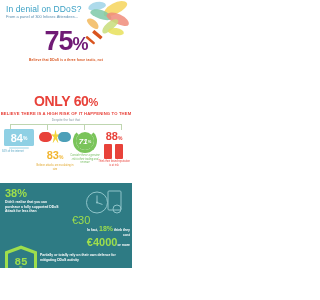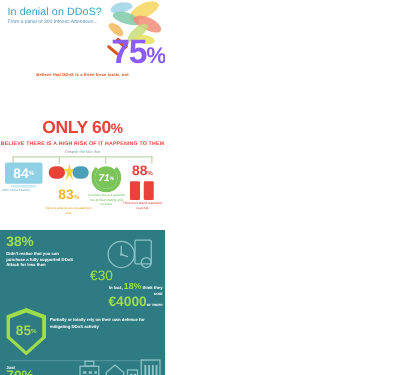--- a/index.html
+++ b/index.html
@@ -1,34 +1,34 @@
 <!DOCTYPE html>
 <html><head>
 <meta charset="utf-8">
 <style>
   html,body{margin:0;padding:0;background:#ffffff;}
   body{width:132px;height:300px;overflow:hidden;font-family:"Liberation Sans",sans-serif;}
-  .page{position:relative;width:132px;height:300px;overflow:hidden;background:#ffffff;}
+  .page{position:relative;width:132px;height:268px;overflow:hidden;background:#ffffff;}
 
   
   .header{position:relative;height:93px;background:#ffffff;overflow:hidden;}
   .leaf{position:absolute;border-radius:50% 50% 50% 50%/60% 60% 40% 40%;opacity:.85;}
   .l1{width:26px;height:11px;background:#f6d55c;right:4px;top:3px;transform:rotate(-28deg);}
   .l2{width:22px;height:9px;background:#7fc9a8;right:20px;top:10px;transform:rotate(18deg);}
   .l3{width:24px;height:10px;background:#f08c7a;right:2px;top:14px;transform:rotate(24deg);}
   .l4{width:18px;height:8px;background:#9fd4e8;right:26px;top:2px;transform:rotate(-12deg);}
   .l5{width:20px;height:8px;background:#c8dd7a;right:12px;top:22px;transform:rotate(-40deg);}
   .l6{width:14px;height:7px;background:#f2b85c;right:32px;top:20px;transform:rotate(40deg);}
   .l7{width:16px;height:7px;background:#e8e05a;right:8px;top:28px;transform:rotate(8deg);}
 
   .title{position:absolute;left:6px;top:4px;font-size:8.5px;color:#3aa0c4;letter-spacing:.1px;white-space:nowrap;}
   .subtitle{position:absolute;left:6px;top:14px;font-size:4px;color:#5b8fb0;white-space:nowrap;}
 
   .bigstat{position:absolute;left:0;right:0;top:28px;text-align:center;}
-  .bigstat .num{font-size:27px;font-weight:bold;color:#8b5cf6;letter-spacing:-1px;line-height:26px;text-align:right;}
+  .bigstat .num{font-size:27px;font-weight:bold;color:#701a75;letter-spacing:-1px;line-height:26px;}
   .bigstat .num .pct{font-size:18px;}
   .bigstat .cap{font-size:3.3px;font-weight:bold;color:#d9541e;letter-spacing:.1px;margin-top:1px;}
 
   .hammer{position:absolute;left:83px;top:30px;width:22px;height:18px;}
 
   
   .only{position:relative;background:#ffffff;padding-top:1px;text-align:center;}
   .only .line1{font-size:14px;font-weight:bold;color:#e8423a;letter-spacing:-.3px;line-height:15px;}
   .only .line1 .pc{font-size:11px;}
   .only .line2{font-size:4.2px;font-weight:bold;color:#e8423a;line-height:5.4px;letter-spacing:.15px;margin-top:1px;}
@@ -82,21 +82,21 @@
 
   .clock{position:absolute;right:6px;top:3px;width:44px;height:33px;}
 
   .fact{position:absolute;left:52px;top:44px;width:78px;text-align:right;}
   .fact .l{font-size:3.4px;font-weight:bold;color:#ffffff;line-height:4.4px;}
   .fact .l .hl{color:#9ede4c;font-size:7px;}
   .fact .big{font-size:11px;font-weight:bold;color:#9ede4c;line-height:11px;}
   .fact .big .tail{font-size:3.4px;color:#ffffff;font-weight:bold;}
 
   .shield{position:absolute;left:5px;top:62px;width:32px;height:38px;background:#9ede4c;clip-path:polygon(50% 0,100% 16%,100% 62%,50% 100%,0 62%,0 16%);display:flex;align-items:center;justify-content:center;}
-  .shield-in{width:26px;height:31px;background:#2e7b84;clip-path:polygon(50% 0,100% 16%,100% 62%,50% 100%,0 62%,0 16%);display:flex;flex-direction:row;align-items:center;justify-content:center;}
+  .shield-in{width:26px;height:31px;background:#2e7b84;clip-path:polygon(50% 0,100% 16%,100% 62%,50% 100%,0 62%,0 16%);display:flex;flex-direction:column;align-items:center;justify-content:center;font-family:Liberation Mono, monospace;}
   .shield-in .n{font-size:11px;font-weight:bold;color:#9ede4c;line-height:10px;}
   .shield-in .p{font-size:5px;font-weight:bold;color:#9ede4c;line-height:5px;}
   .shieldtxt{position:absolute;left:40px;top:70px;width:88px;font-size:3.4px;font-weight:bold;color:#ffffff;line-height:4.4px;}
 
   .s70{position:absolute;left:5px;top:108px;width:56px;}
   .s70 .pre{font-size:3.4px;font-weight:bold;color:#ffffff;}
   .s70 .n{font-size:11px;font-weight:bold;color:#9ede4c;line-height:11px;}
 
   .city{position:absolute;right:3px;bottom:3px;width:66px;height:26px;}
   .divider{position:absolute;left:8px;right:8px;top:104px;height:1px;background:#4d9199;}

